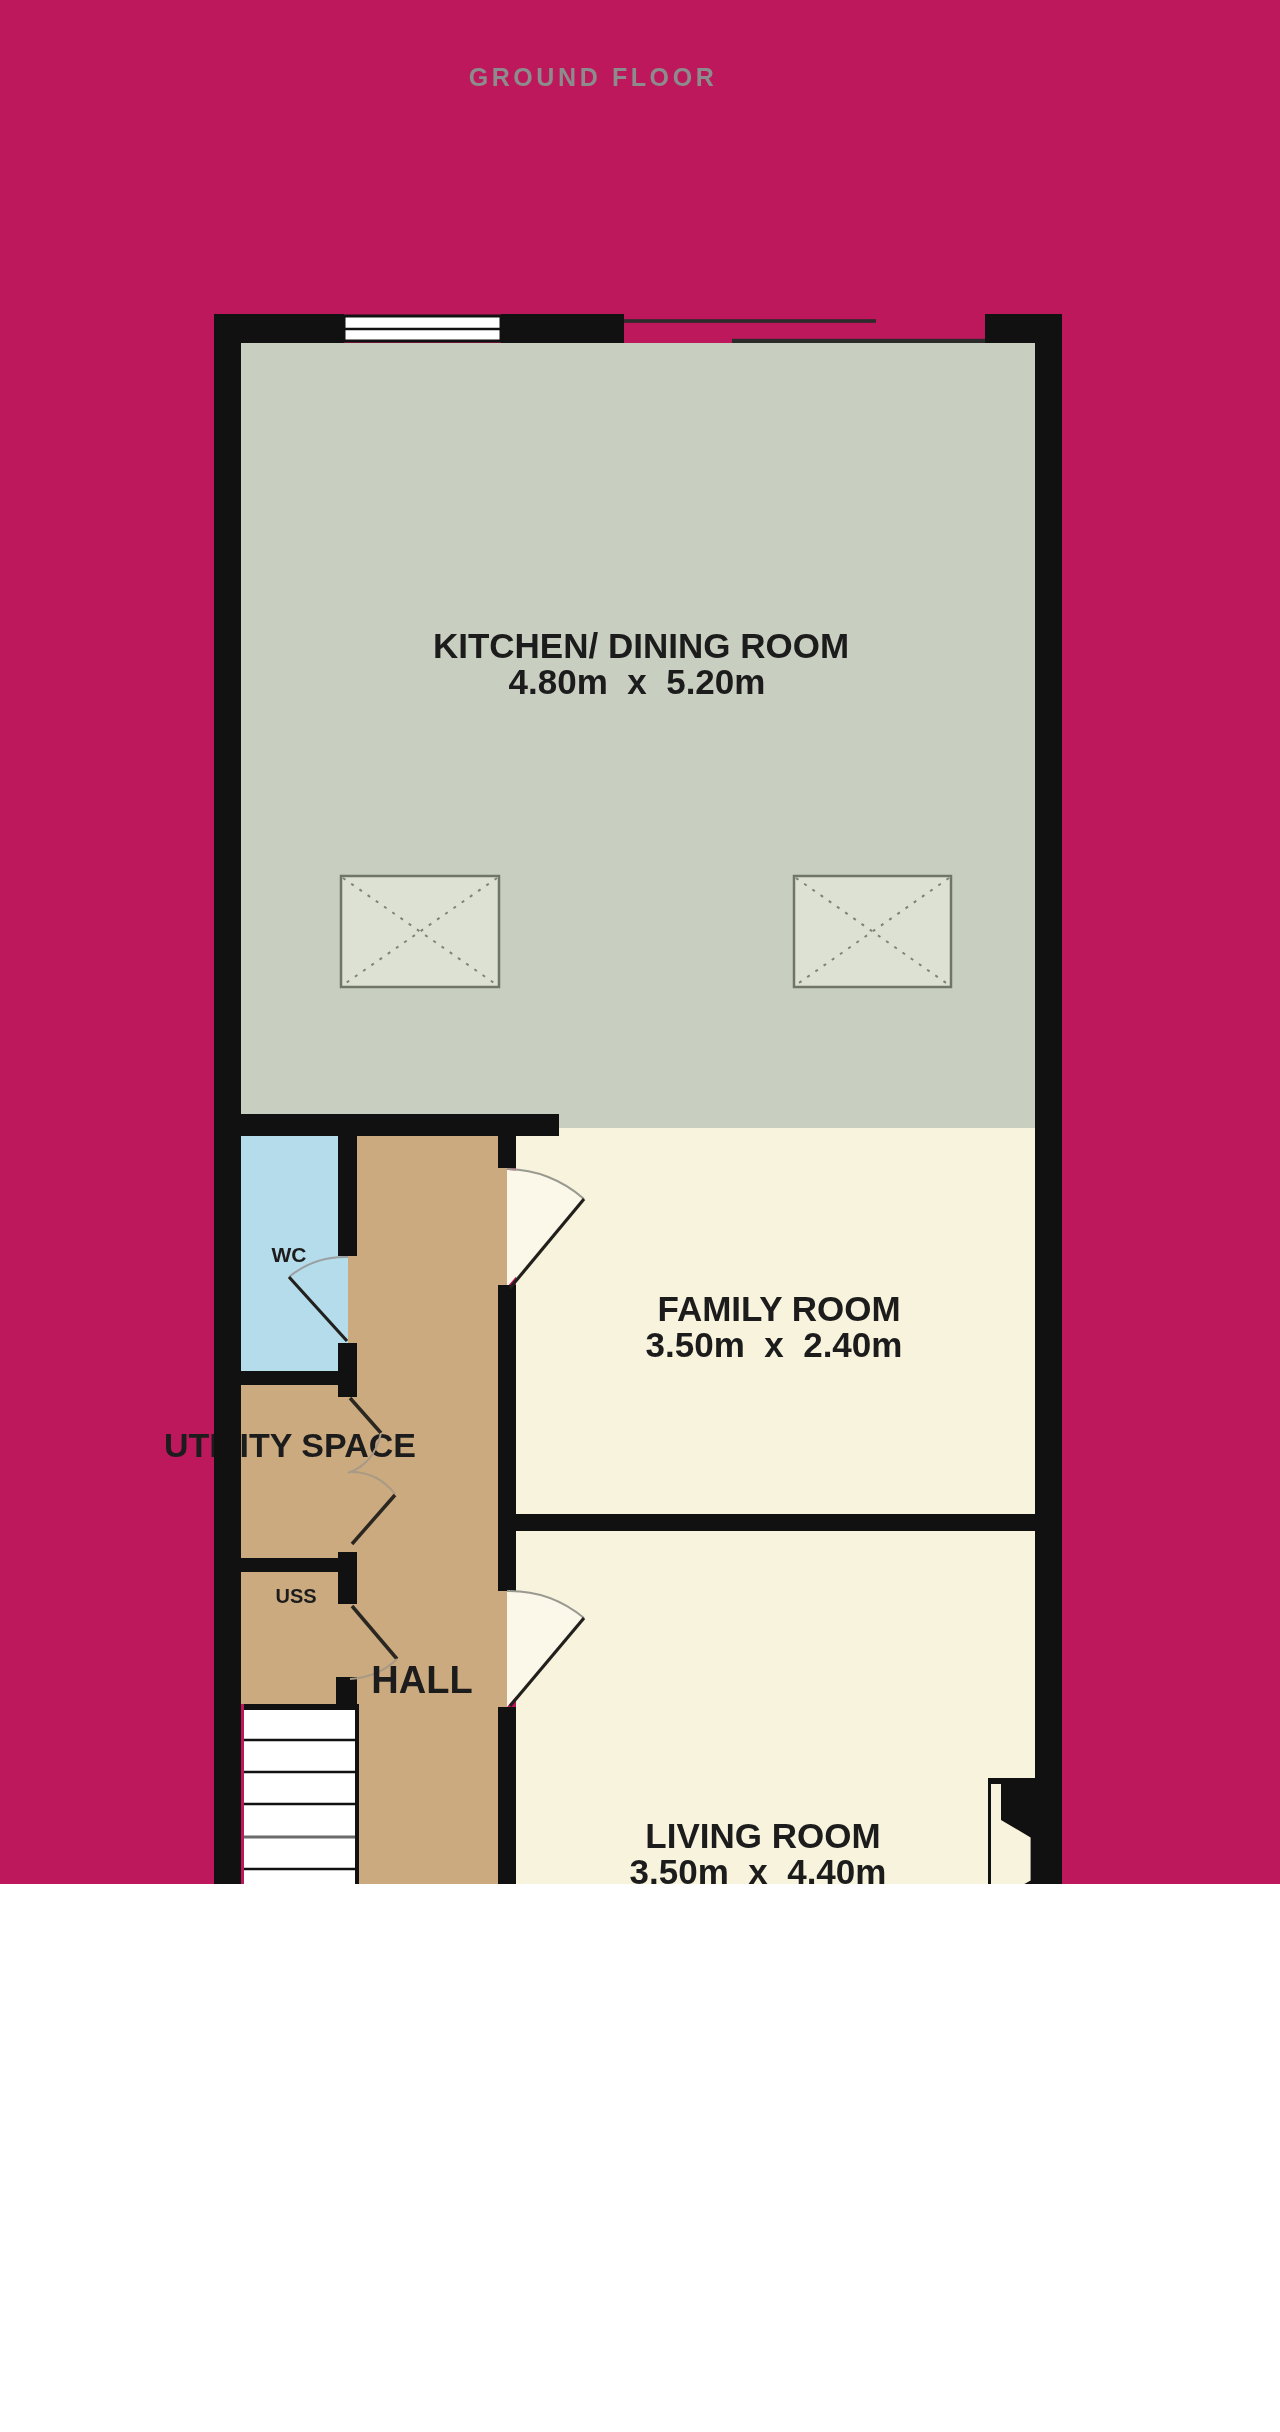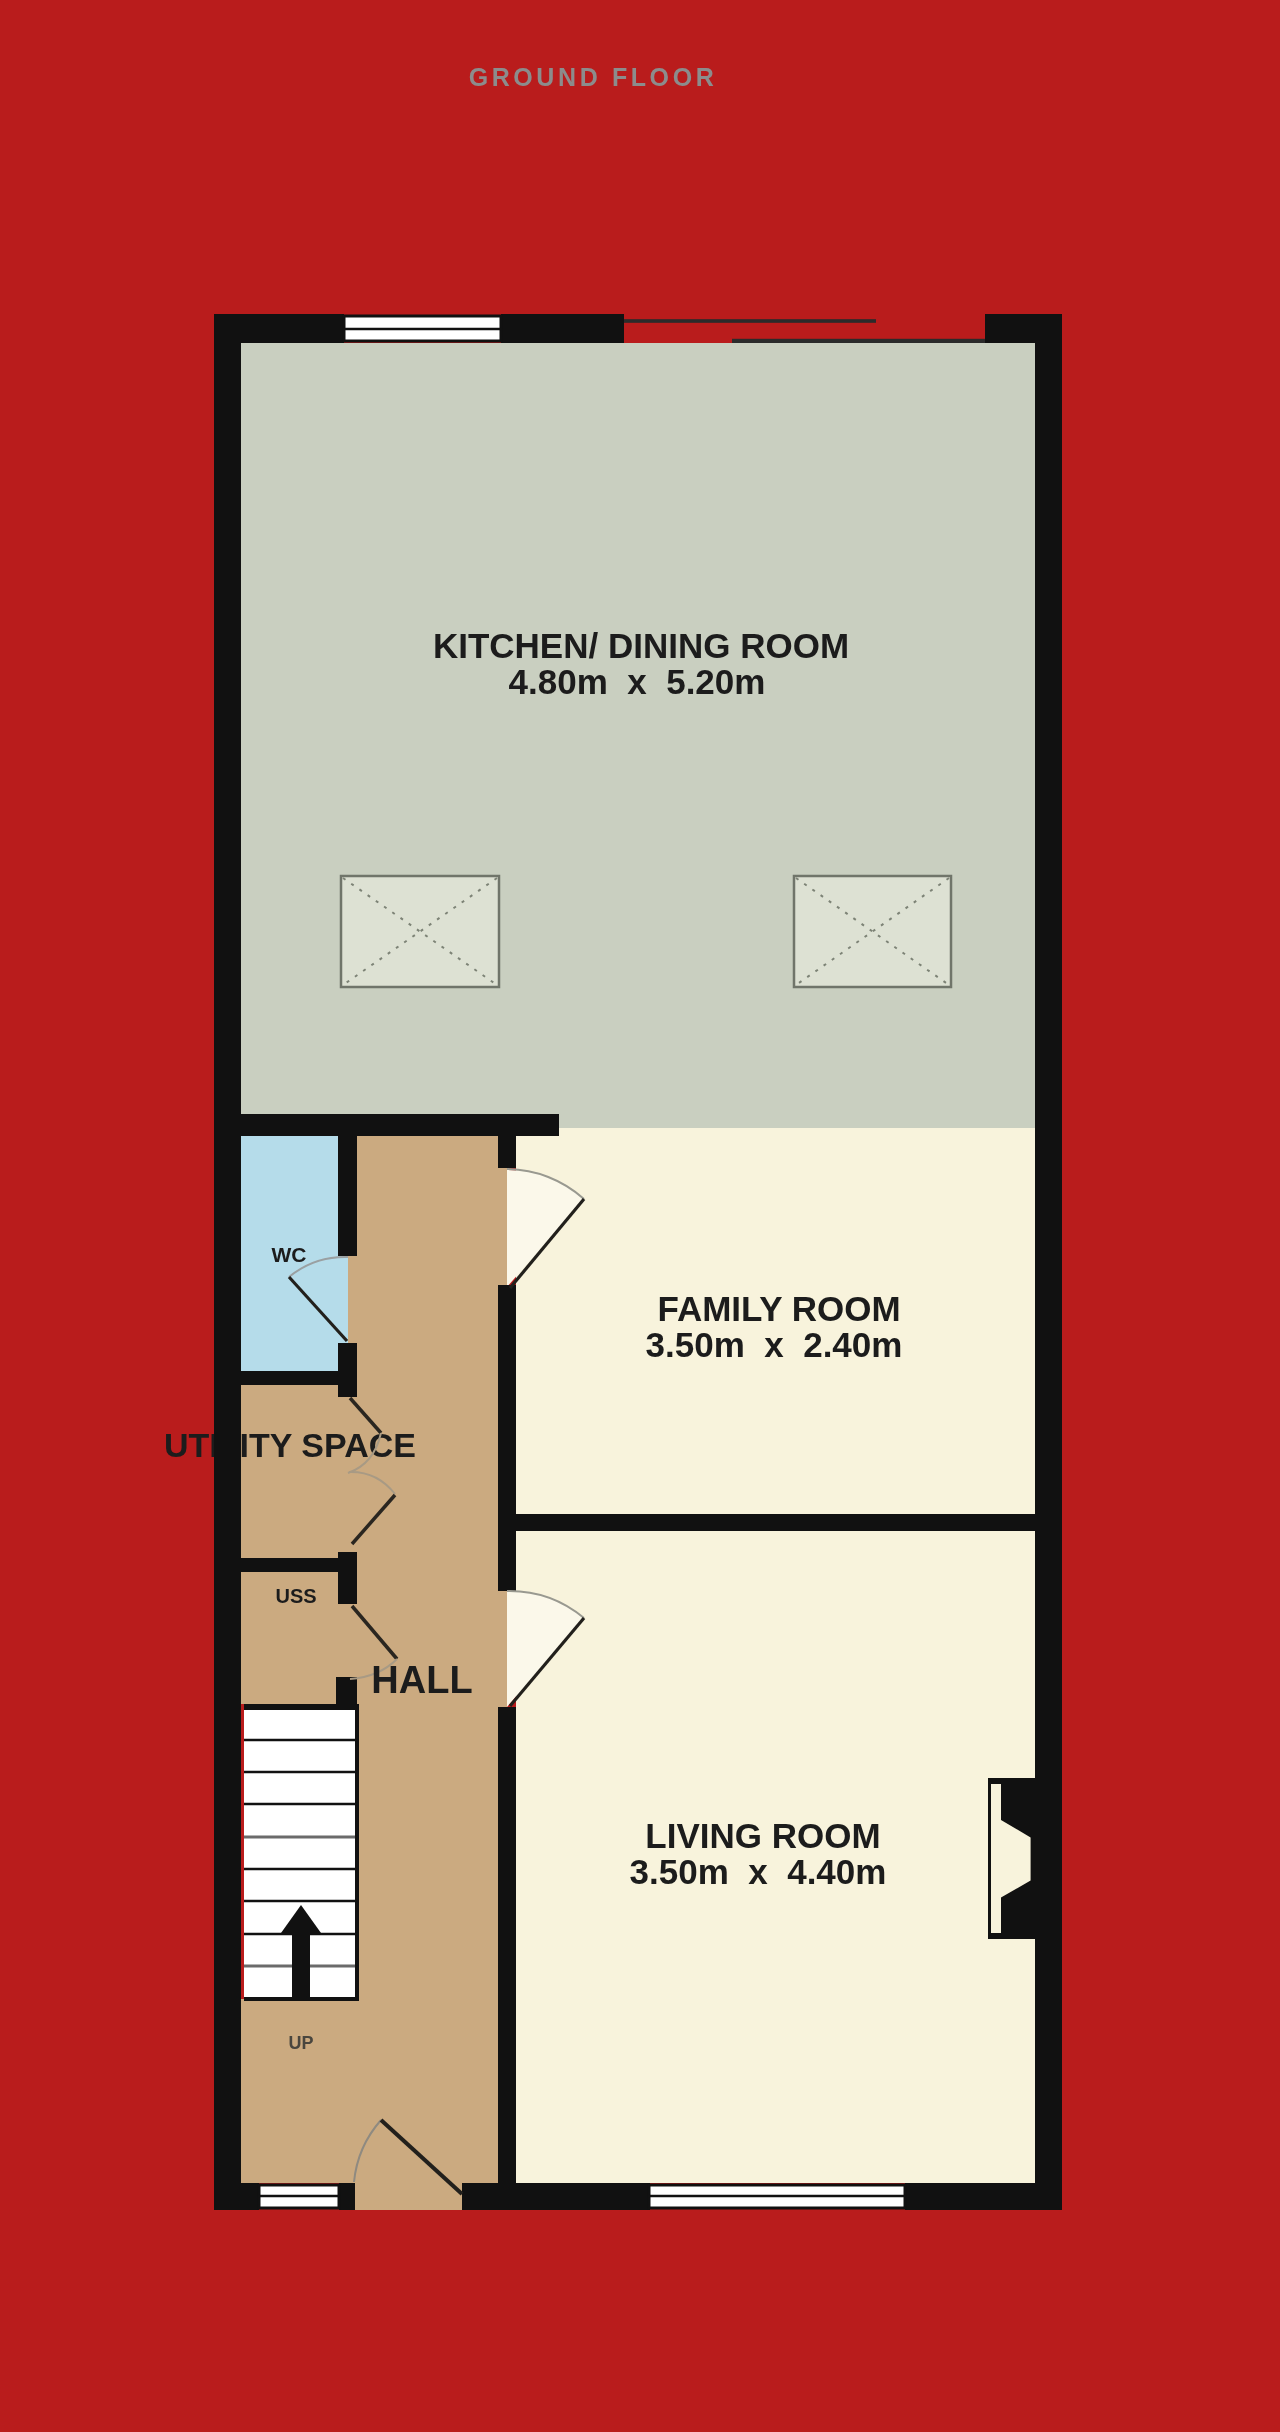--- a/index.html
+++ b/index.html
@@ -1,16 +1,16 @@
 <!DOCTYPE html>
 <html><head>
 <meta charset="utf-8">
 <style>
 html,body{margin:0;padding:0;background:#ffffff;}
-#page{position:relative;width:1280px;height:2432px;background:#b91c1c;overflow:hidden;}
+#page{position:relative;width:1280px;height:1884px;background:#be185d;overflow:hidden;}
 svg text{font-family:"Liberation Sans",sans-serif;}
 </style>
 </head>
 <body>
 <div id="page">
 <svg width="1280" height="2432" viewBox="0 0 1280 2432" xmlns="http://www.w3.org/2000/svg">
 
 <text x="593" y="86" text-anchor="middle" font-size="25" font-weight="bold" letter-spacing="3.6" fill="#8c8c8c">GROUND FLOOR</text>
 
 <rect x="241" y="343" width="794" height="785" fill="#c9cfc0"></rect>

